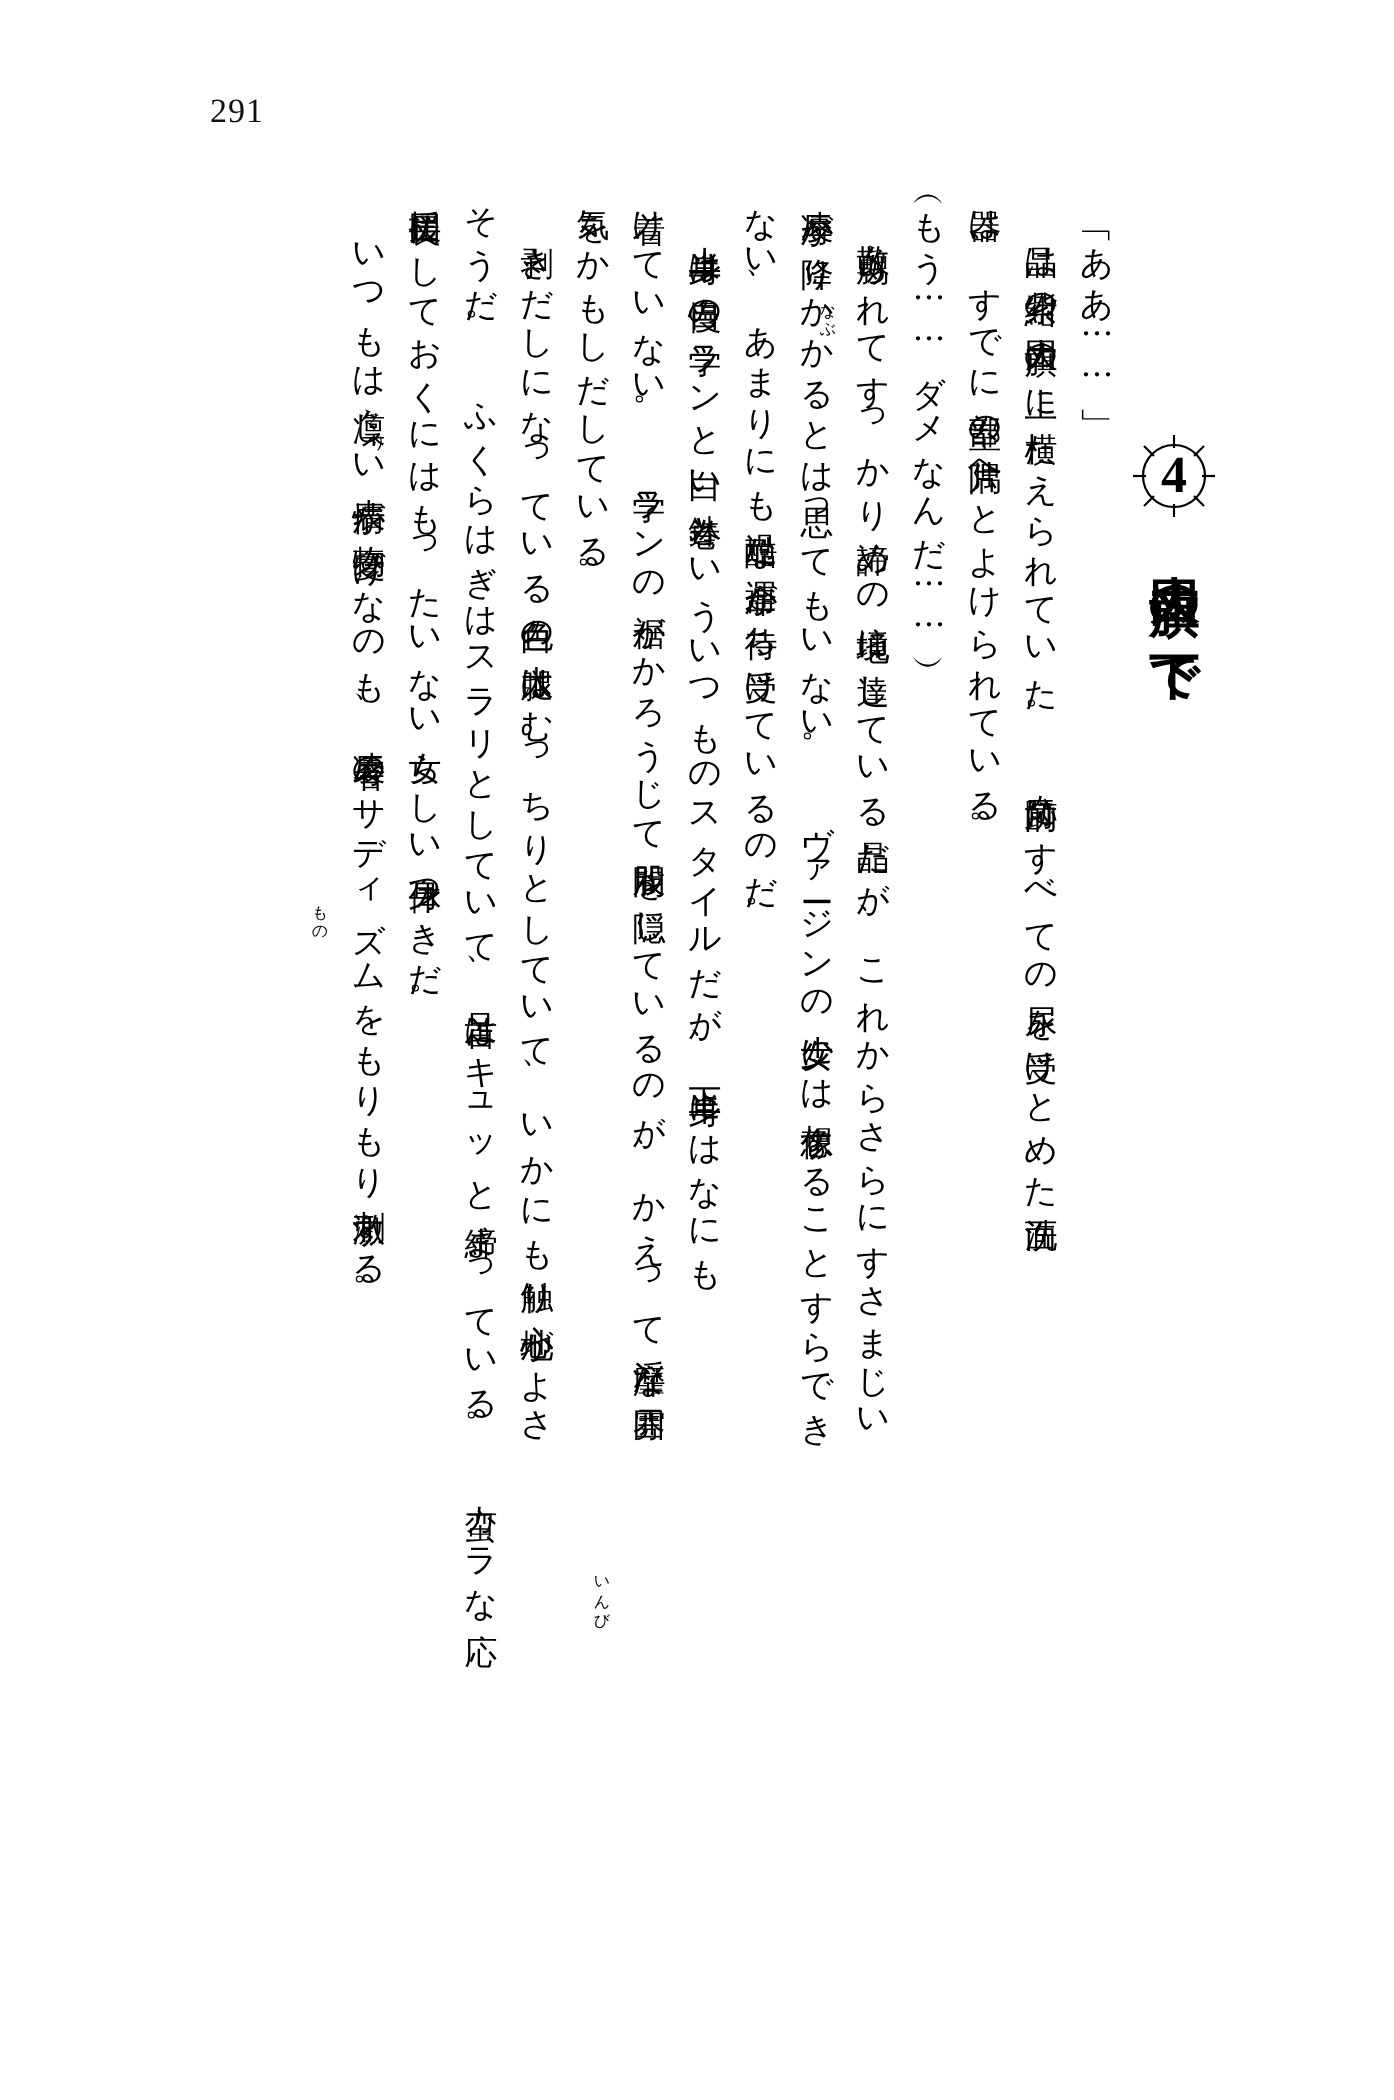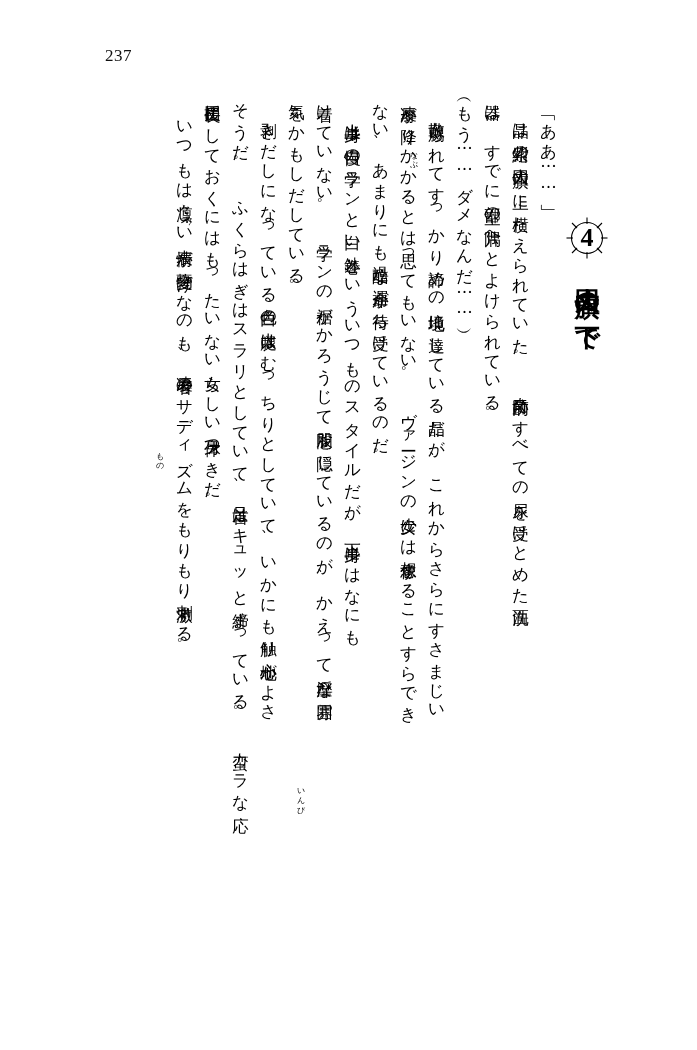--- a/index.html
+++ b/index.html
@@ -124,21 +124,21 @@
     line-height: 1;
     color: #000;
     white-space: nowrap;
   }
 </style>
 </head>
 <body>
 
 <div id="page">
 
-  <div id="page-number">237</div>
+  <div id="page-number">291</div>
 
   <div id="chapter-heading">
     <div id="chapter-mark">
       <svg class="starburst" viewBox="0 0 42 42">
         <g stroke="#000" stroke-width="1.1" fill="none">
           <circle cx="21" cy="21" r="15.5"></circle>
           <line x1="21" y1="0.5" x2="21" y2="7"></line>
           <line x1="21" y1="35" x2="21" y2="41.5"></line>
           <line x1="0.5" y1="21" x2="7" y2="21"></line>
           <line x1="35" y1="21" x2="41.5" y2="21"></line>

